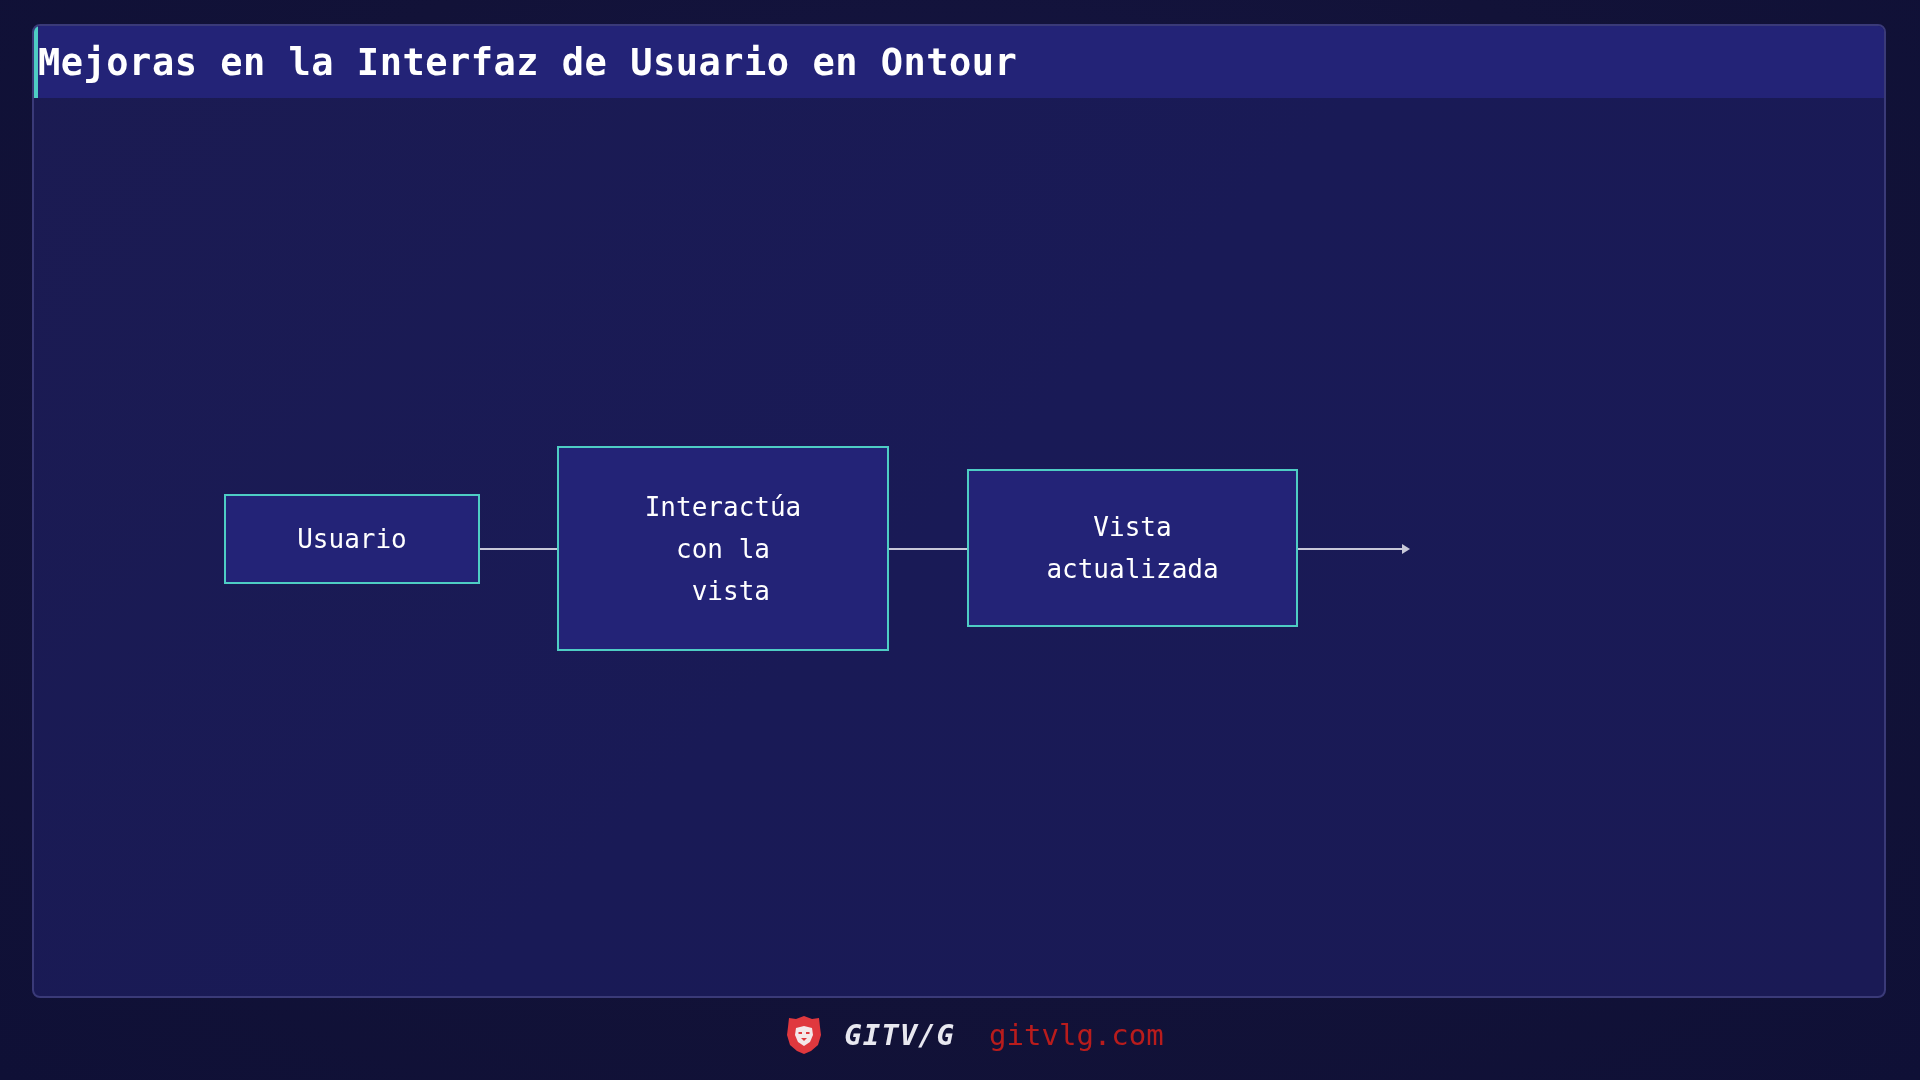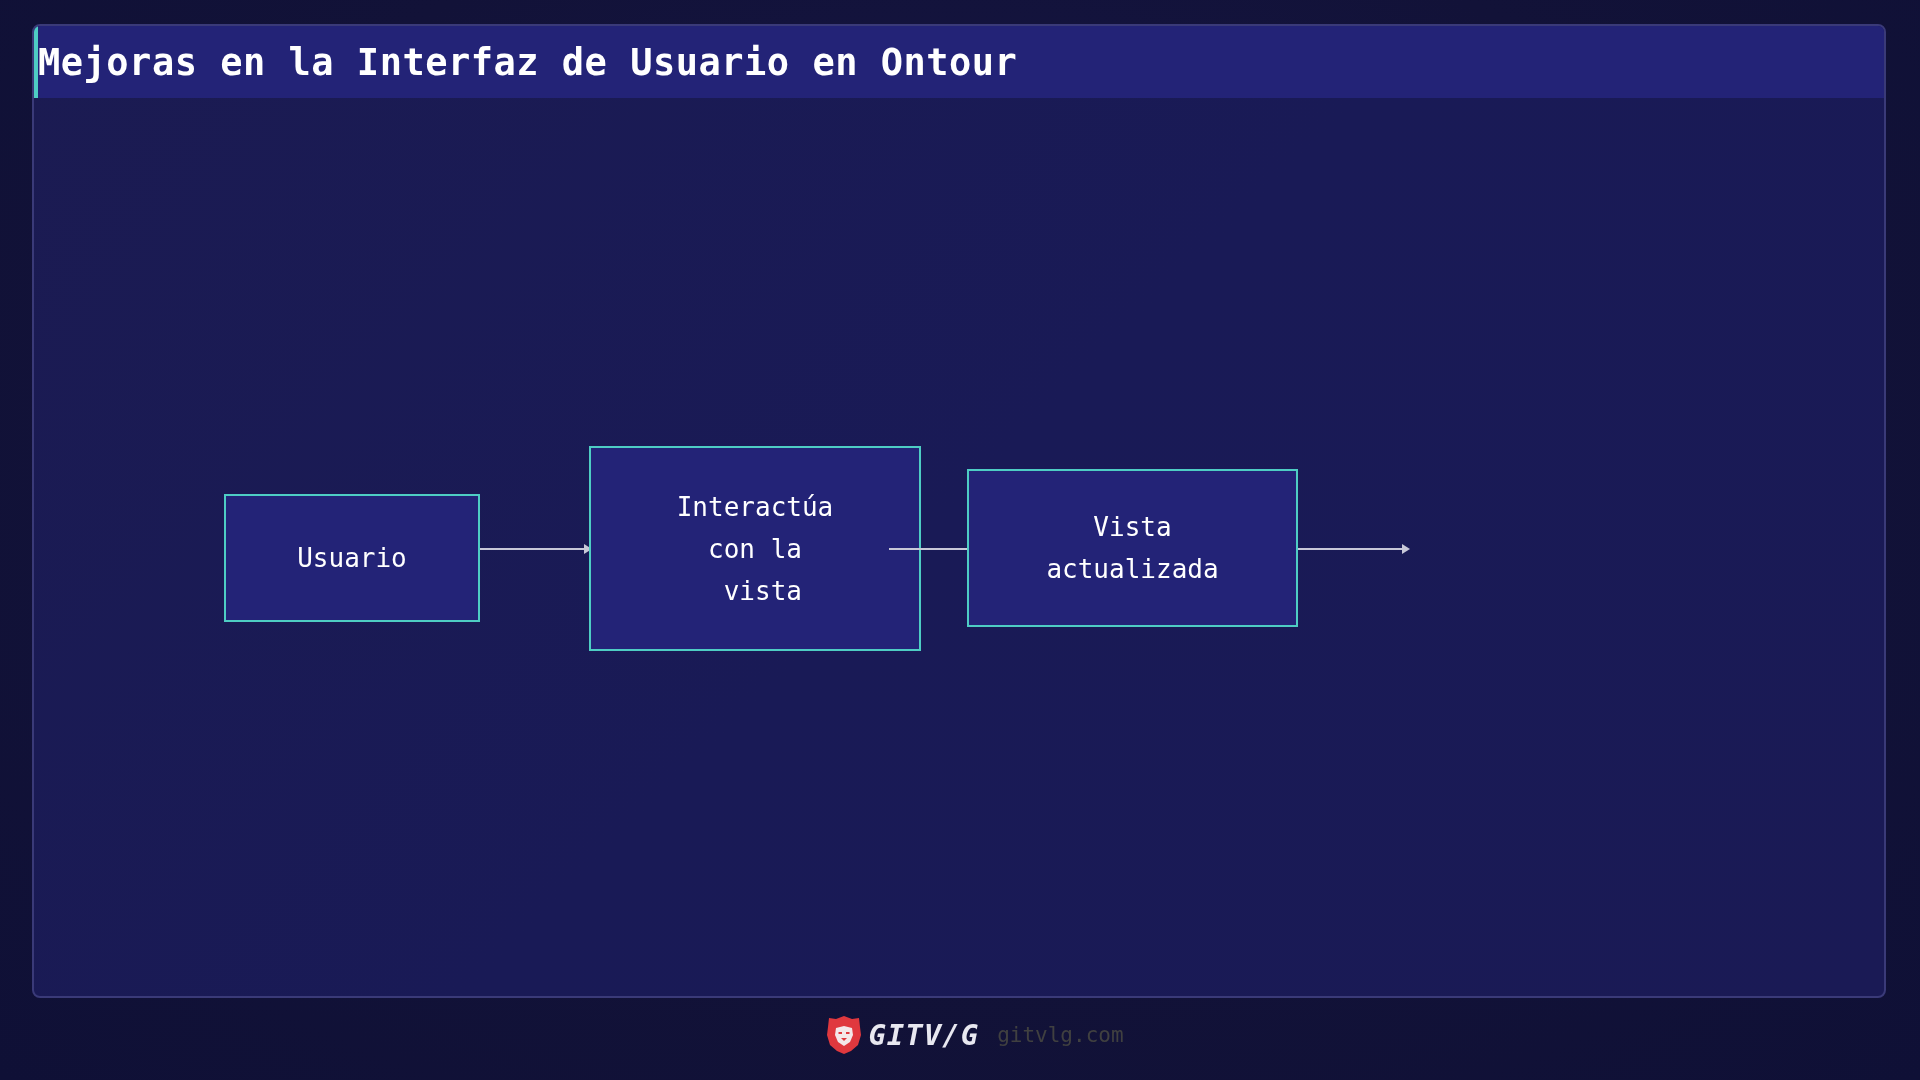--- a/index.html
+++ b/index.html
@@ -81,59 +81,59 @@
     }
     .footer {
       position: absolute;
       left: 0;
       right: 16px;
       top: 1010px;
       height: 50px;
       display: flex;
       align-items: center;
       justify-content: center;
-      gap: 6px;
+      gap: 22px;
       margin-left: 46px;
     }
     .logo-icon {
       width: 36px;
       height: 40px;
     }
     .brand {
       color: #e8e8f0;
       font-weight: bold;
       font-style: italic;
       font-size: 29px;
       letter-spacing: 1px;
       font-family: "DejaVu Sans Mono", monospace;
     }
     .site {
-      color: #404040;
-      font-size: 21px;
+      color: #b91c1c;
+      font-size: 29px;
       margin-left: 12px;
       font-family: "DejaVu Sans Mono", "Liberation Mono", monospace;
     }
   </style>
 </head>
 <body>
 
 <div class="panel">
   <div class="header">
     <span class="title">Mejoras en la Interfaz de Usuario en Ontour</span>
   </div>
 
   <div class="diagram">
 
-    <div class="node" style="left:190px; top:396px; width:256px; height:128px;">
+    <div class="node" style="left:190px; top:396px; width:256px; height:90px;">
       <span>Usuario</span>
     </div>
 
     <div class="edge" style="left:446px; top:450px; width:110px;"></div>
 
-    <div class="node" style="left:523px; top:348px; width:332px; height:205px;margin-left:32px;">
+    <div class="node" style="left:523px; top:348px; width:332px; height:205px;">
       <span>Interactúa
 con la
  vista</span>
     </div>
 
     <div class="edge" style="left:855px; top:450px; width:110px;"></div>
 
     <div class="node" style="left:933px; top:371px; width:331px; height:158px;">
       <span>Vista
 actualizada</span>

